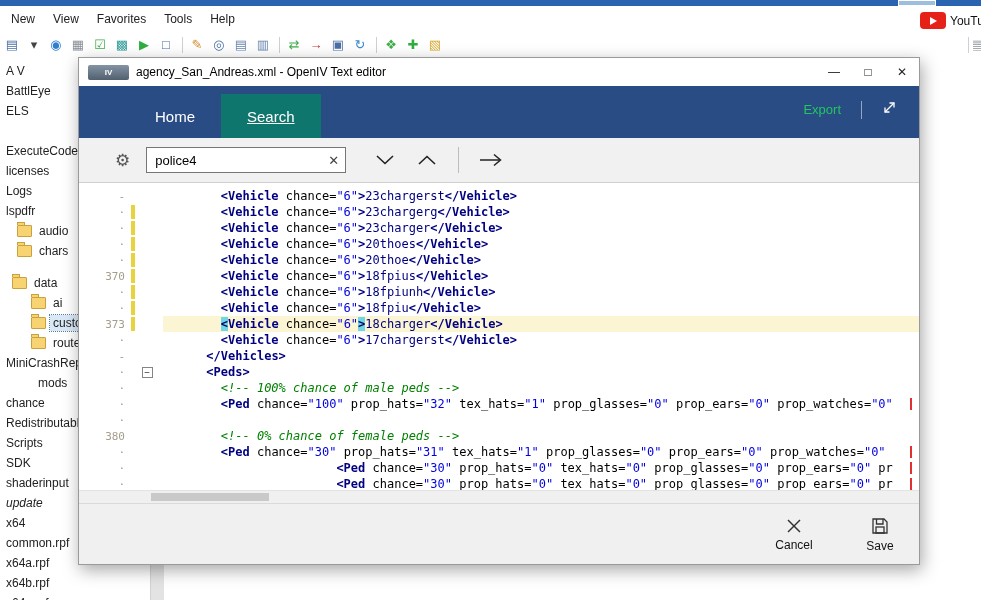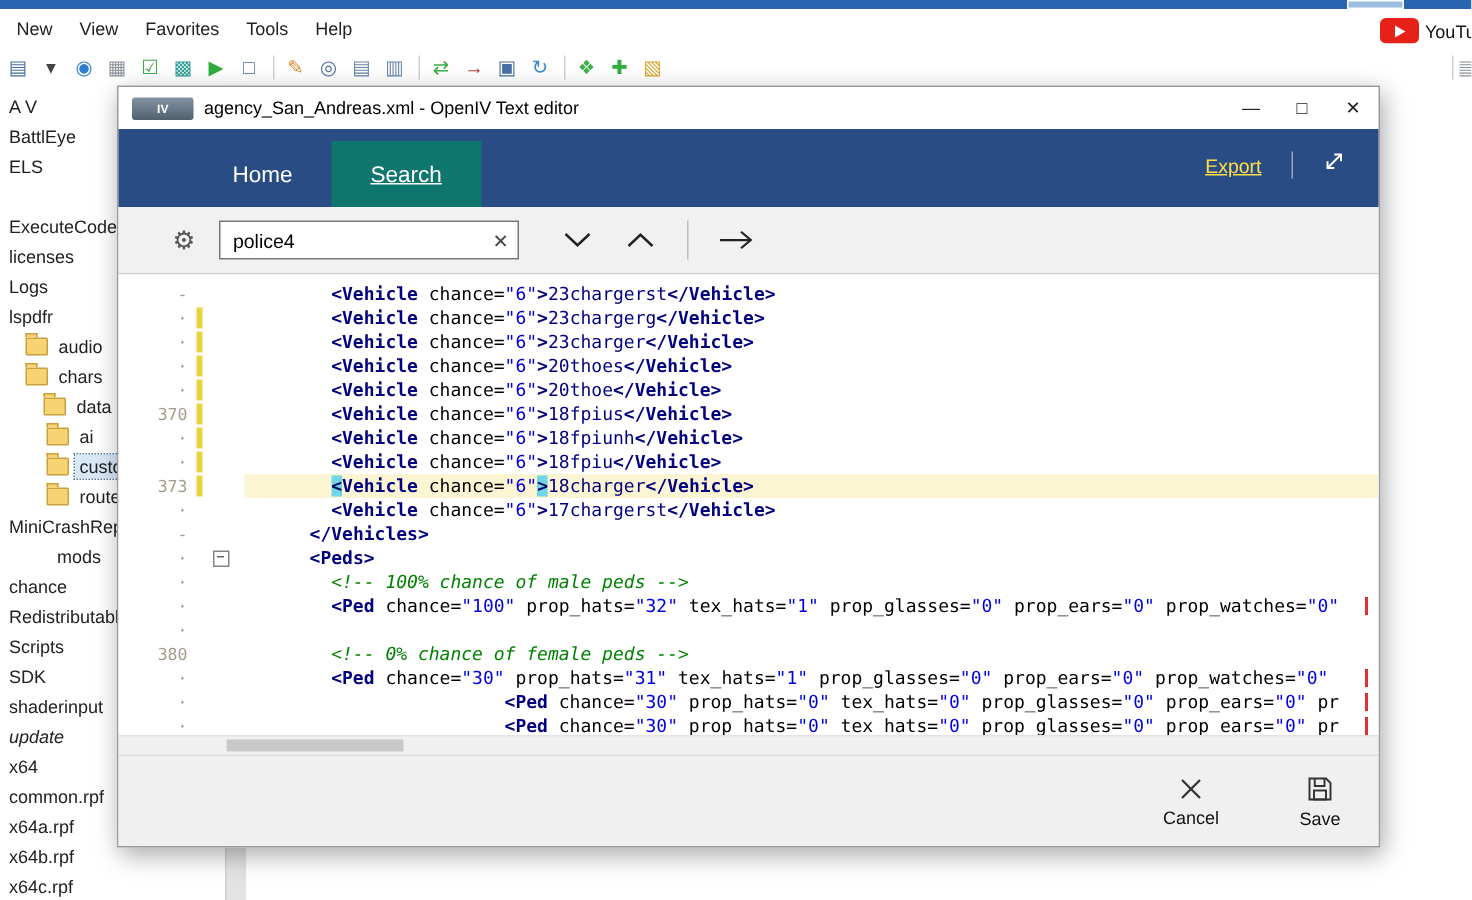--- a/index.html
+++ b/index.html
@@ -57,21 +57,21 @@
   .d-controls{margin-left:auto;display:flex;height:100%;}
   .d-ctrl{width:34px;height:100%;display:flex;align-items:center;justify-content:center;
           font-size:12px;color:#222;}
 
   .d-ribbon{height:52px;background:#2a4c85;flex:none;position:relative;display:flex;
             align-items:flex-end;padding-left:50px;}
   .d-tab{height:44px;display:flex;align-items:center;justify-content:center;padding:0 26px;
          color:#fff;font-size:15px;}
   .d-tab.active{background:#0f766e;text-decoration:underline;}
   .d-ribbon-right{position:absolute;right:22px;top:14px;display:flex;align-items:center;
-                  gap:20px;color:#fde047;text-decoration:underline;}
+                  gap:20px;color:#22c55e;}
   .d-export{font-size:13px;}
   .d-rsep{width:1px;height:18px;background:rgba(255,255,255,.5);}
 
   .d-searchrow{height:44px;background:#f1f1f1;border-bottom:1px solid #d0d0d0;display:flex;
                align-items:center;padding-left:36px;flex:none;}
   .gear{font-size:17px;color:#555;margin-right:16px;}
   .searchbox{width:200px;height:26px;background:#fff;border:1px solid #767676;display:flex;
              align-items:center;padding:0 6px;box-sizing:border-box;}
   .searchbox input{border:none;outline:none;flex:1;font-size:13px;
                    font-family:"Liberation Sans",sans-serif;background:transparent;min-width:0;}
@@ -188,21 +188,21 @@
       <span class="sb-label">lspdfr</span>
     </div>
     <div class="sb-item" style="padding-left: 17px;">
       <span class="sb-folder"></span>
       <span class="sb-label">audio</span>
     </div>
     <div class="sb-item" style="padding-left: 17px;">
       <span class="sb-folder"></span>
       <span class="sb-label">chars</span>
     </div>
-    <div class="sb-item" style="padding-left: 29px;">
+    <div class="sb-item" style="padding-left: 12px; margin-top: 12px;">
       <span class="sb-folder"></span>
       <span class="sb-label">data</span>
     </div>
     <div class="sb-item" style="padding-left: 31px;">
       <span class="sb-folder"></span>
       <span class="sb-label">ai</span>
     </div>
     <div class="sb-item selected" style="padding-left: 31px;">
       <span class="sb-folder"></span>
       <span class="sb-label">custom</span>

